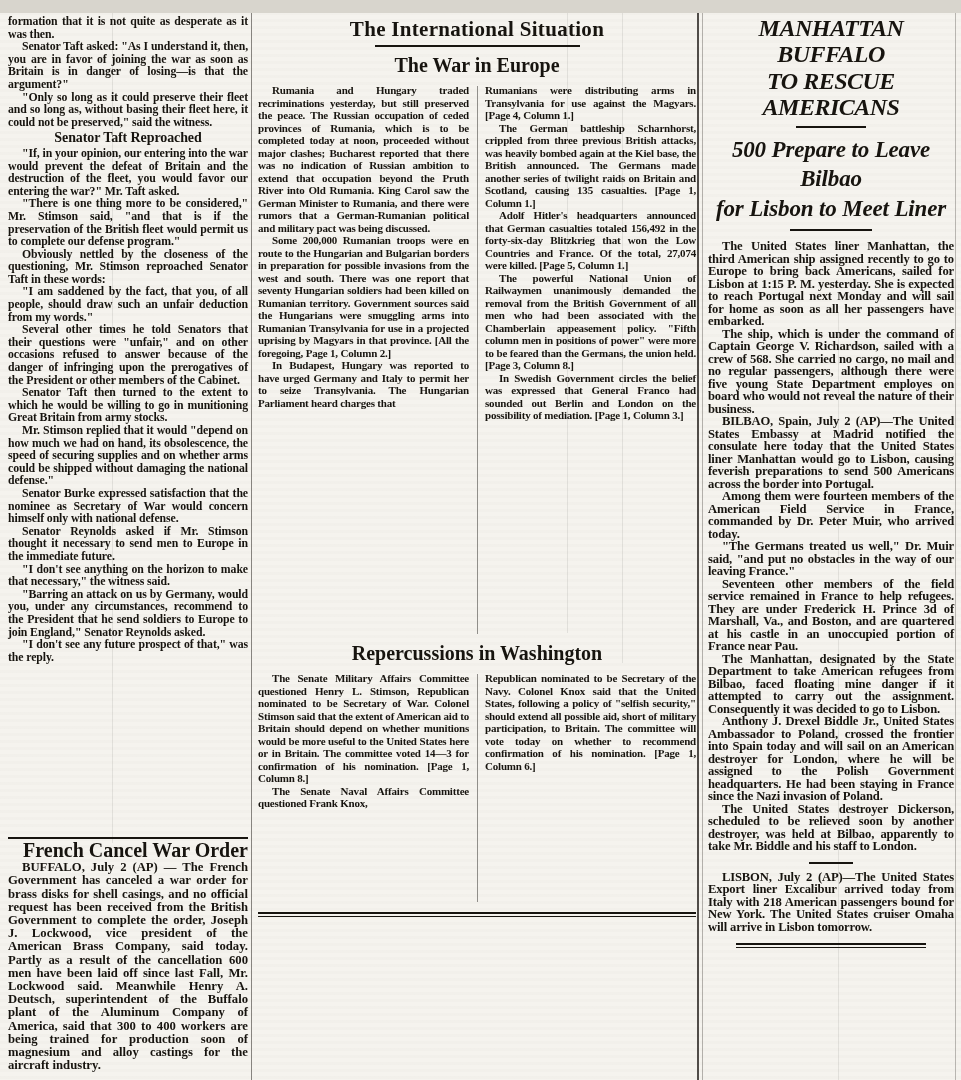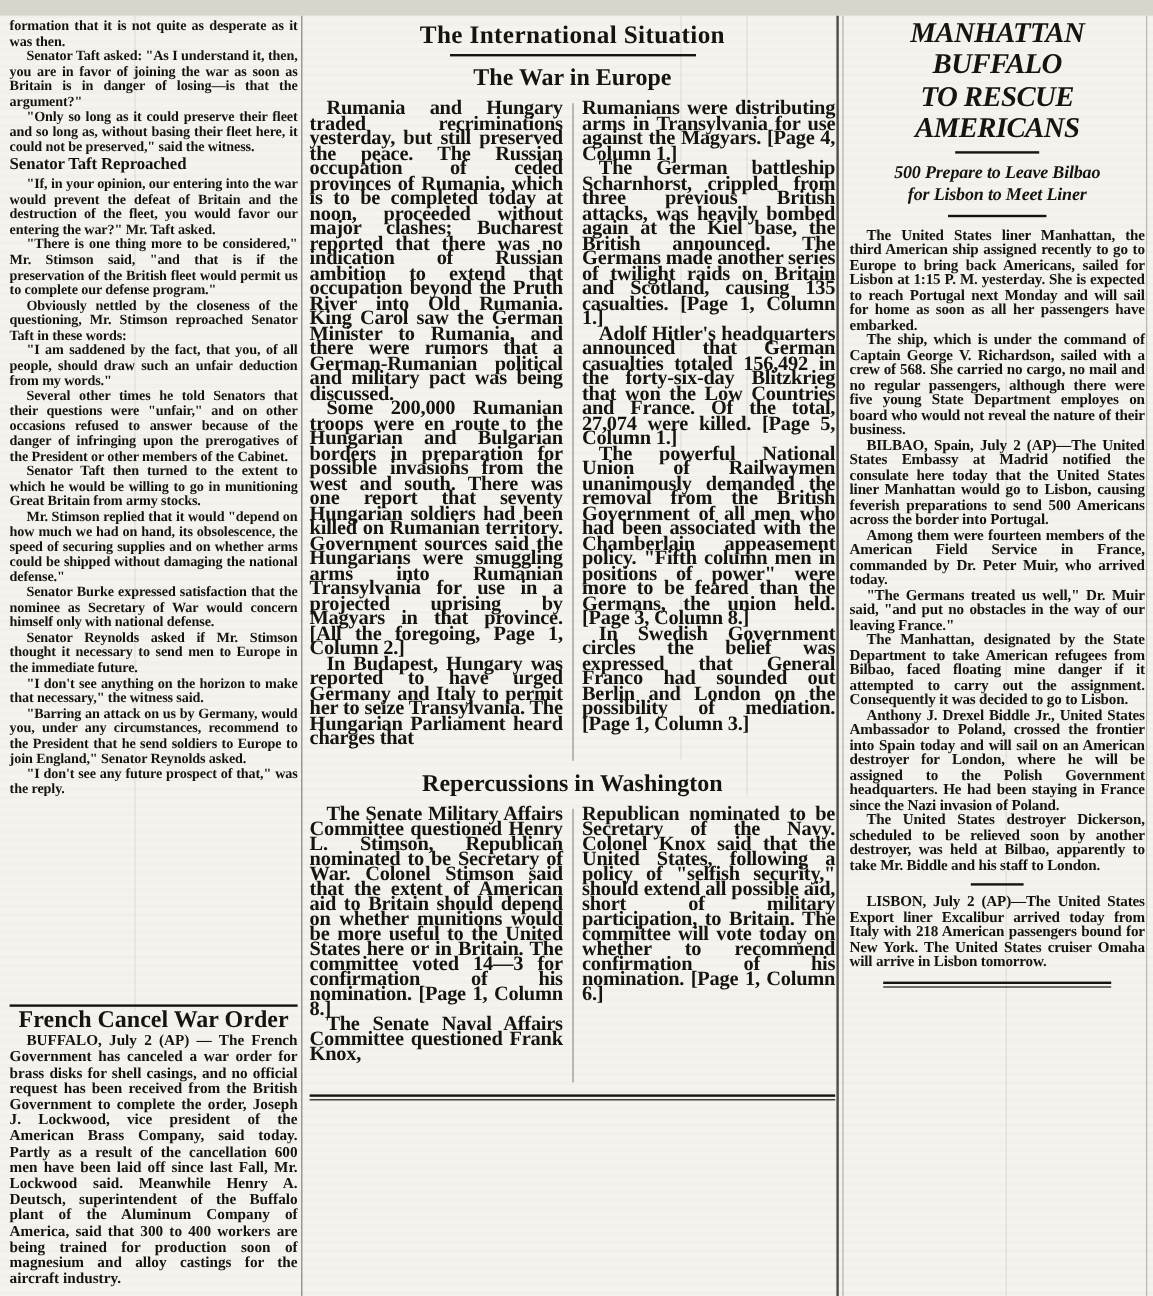--- a/index.html
+++ b/index.html
@@ -13,40 +13,40 @@
     font-family:"Liberation Serif","DejaVu Serif",serif; font-weight:bold;
   }
   
   .left-col   { position:absolute; left:8px;  top:2px; width:240px; font-size:11.8px; line-height:12.6px; letter-spacing:-0.1px; }
   .mid-section{ position:absolute; left:258px; top:0;  width:438px; }
   .right-section{ position:absolute; left:708px; top:0; width:246px; font-size:12.6px; line-height:12.5px; letter-spacing:-0.15px; }
   .french-section { position:absolute; left:8px; top:824px; width:240px; font-size:12.7px; line-height:13.2px; }
   
   p.para { margin:0; text-indent:14px; text-align:justify; }
   p.para.noindent { text-indent:0; }
-  h4.inline-subhead { text-align:left; font-size:14px; margin:4px 0 2px; font-weight:bold; }
+  h4.inline-subhead { text-align:center; font-size:14px; margin:4px 0 2px; font-weight:bold; }
   h1.intl-title { font-size:21px; text-align:center; margin:4px 0 0; font-weight:bold; letter-spacing:0.3px; }
   .title-rule { width:205px; height:2px; background:var(--ink); margin:3px auto 7px; }
   h2.col-heading { text-align:center; font-size:20px; margin:0 0 7px; font-weight:bold; }
-  .two-col { display:flex; gap:16px; position:relative; font-size:17px; line-height:12.5px; letter-spacing:-0.2px; }
+  .two-col { display:flex; gap:16px; position:relative; font-size:11px; line-height:12.5px; letter-spacing:-0.2px; }
   .two-col::before { content:""; position:absolute; left:50%; top:2px; bottom:2px; width:1px; background:rgba(25,22,18,0.45); }
   .two-col .mid-col { flex:1; min-width:0; }
   #war-cols { min-height:552px; }
   #rep-cols { min-height:232px; }
   .double-rule { border-top:2px solid var(--ink); border-bottom:1px solid var(--ink); height:5px; margin-top:8px; }
   
   h1.man-headline { font-style:italic; font-size:24px; line-height:1.1; text-align:center; margin:2px 0 0; letter-spacing:-0.5px; font-weight:bold; }
-  h3.man-subhead  { font-style:italic; font-size:15px; line-height:1.3; text-align:center; margin:7px 4px 0; font-weight:bold; }
+  h3.man-subhead  { font-style:italic; font-size:23px; line-height:1.3; text-align:center; margin:7px 4px 0; font-weight:bold; }
   .rule-short { height:2px; background:var(--ink); margin:5px auto 4px; }
   .right-body { margin-top:9px; }
   .rule-mini { width:44px; height:2px; background:var(--ink); margin:9px auto 7px; }
   .bottom-double { width:190px; margin:10px auto 0; border-top:2px solid var(--ink); border-bottom:1px solid var(--ink); height:5px; }
   
   .french-rule { height:2px; background:var(--ink); margin-bottom:5px; }
-  h3.french-headline { text-align:center; font-size:20px; margin:0 0 4px; font-weight:bold; }
+  h3.french-headline { text-align:right; font-size:20px; margin:0 0 4px; font-weight:bold; }
   
   .vrule { position:absolute; width:1px; background:rgba(25,22,18,0.5); }
   .vrule.heavy { width:2px; background:rgba(25,22,18,0.75); }
   .streak { position:absolute; width:1px; background:rgba(30,30,30,0.09); }
 </style>
 </head>
 <body>
 
 <div class="page">
 
@@ -122,20 +122,21 @@
       <span>500 Prepare to Leave Bilbao</span><br>
       <span>for Lisbon to Meet Liner</span>
     </h3>
     <div class="rule-short" style="width:82px;"></div>
     <div class="right-body">
         <p class="para">The United States liner Manhattan, the third American ship assigned recently to go to Europe to bring back Americans, sailed for Lisbon at 1:15 P. M. yesterday. She is expected to reach Portugal next Monday and will sail for home as soon as all her passengers have embarked.</p>
         <p class="para">The ship, which is under the command of Captain George V. Richardson, sailed with a crew of 568. She carried no cargo, no mail and no regular passengers, although there were five young State Department employes on board who would not reveal the nature of their business.</p>
         <p class="para">BILBAO, Spain, July 2 (AP)—The United States Embassy at Madrid notified the consulate here today that the United States liner Manhattan would go to Lisbon, causing feverish preparations to send 500 Americans across the border into Portugal.</p>
         <p class="para">Among them were fourteen members of the American Field Service in France, commanded by Dr. Peter Muir, who arrived today.</p>
         <p class="para">"The Germans treated us well," Dr. Muir said, "and put no obstacles in the way of our leaving France."</p>
+        <p class="para">Seventeen other members of the field service remained in France to help refugees. They are under Frederick H. Prince 3d of Marshall, Va., and Boston, and are quartered at his castle in an unoccupied portion of France near Pau.</p>
         <p class="para">The Manhattan, designated by the State Department to take American refugees from Bilbao, faced floating mine danger if it attempted to carry out the assignment. Consequently it was decided to go to Lisbon.</p>
         <p class="para">Anthony J. Drexel Biddle Jr., United States Ambassador to Poland, crossed the frontier into Spain today and will sail on an American destroyer for London, where he will be assigned to the Polish Government headquarters. He had been staying in France since the Nazi invasion of Poland.</p>
         <p class="para">The United States destroyer Dickerson, scheduled to be relieved soon by another destroyer, was held at Bilbao, apparently to take Mr. Biddle and his staff to London.</p>
       </div>
     <div class="rule-mini"></div>
     <div>
         <p class="para">LISBON, July 2 (AP)—The United States Export liner Excalibur arrived today from Italy with 218 American passengers bound for New York. The United States cruiser Omaha will arrive in Lisbon tomorrow.</p>
       </div>
     <div class="bottom-double"></div>
   </div>

